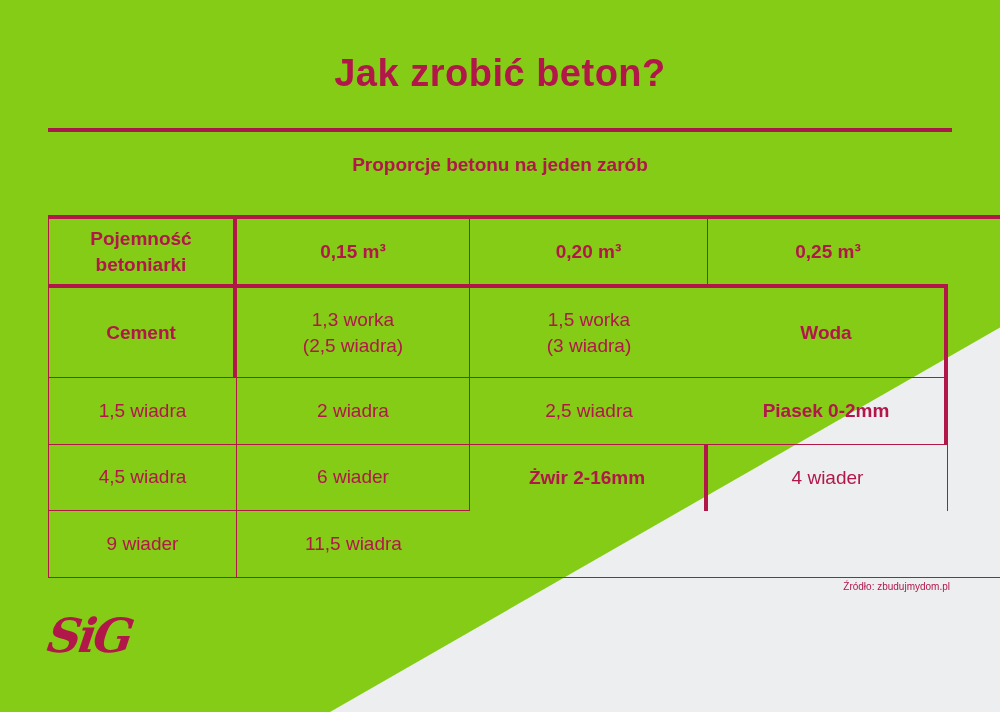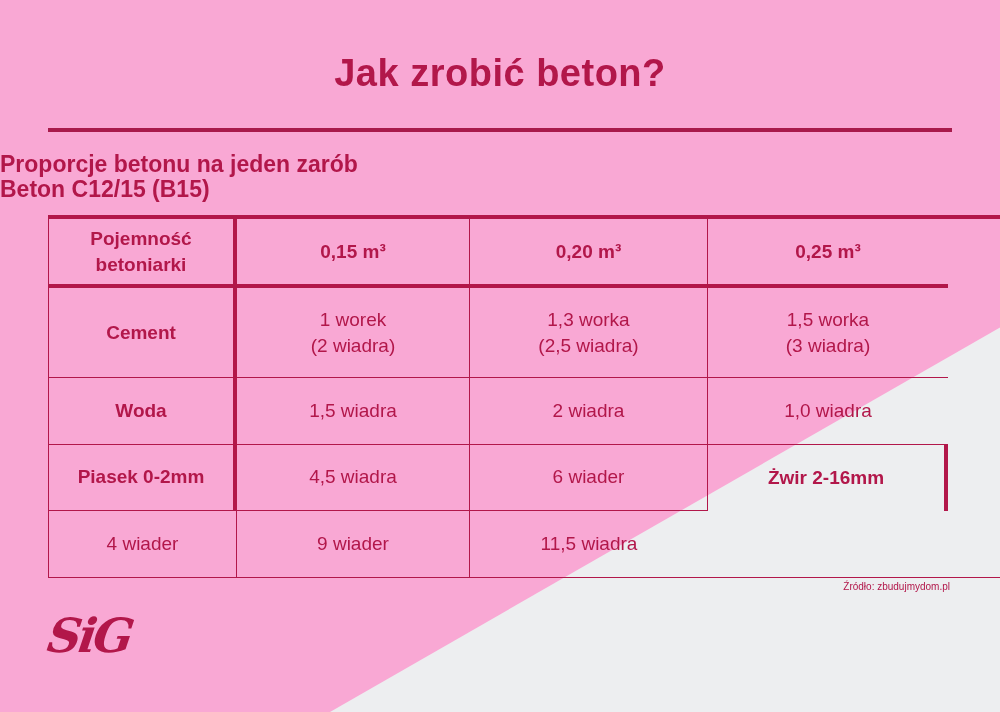--- a/index.html
+++ b/index.html
@@ -1,37 +1,37 @@
 <!DOCTYPE html>
 <html lang="pl"><head>
 <meta charset="utf-8">
 <style>
   html,body { margin:0; padding:0; background:#fff; }
   .canvas {
     position:relative; width:1000px; height:712px;
-    background:#f9a8d4; overflow:hidden;
+    background:#84cc16; overflow:hidden;
     font-family:"Liberation Sans", sans-serif;
     color:#b2174a;
   }
   .bg-triangle {
     position:absolute; inset:0; background:#edeef0;
     clip-path: polygon(100% 46%, 100% 100%, 33% 100%);
   }
   .title {
     position:absolute; top:52px; left:0; right:0;
     text-align:center; font-size:38px; font-weight:bold;
     letter-spacing:0.5px;
   }
   .rule {
     position:absolute; left:48px; top:128px; width:904px; height:4px;
     background:#a81a4b;
   }
   .subtitle {
     position:absolute; top:152px; left:0; right:0;
-    font-size:23px; font-weight:bold; line-height:25px;
+    text-align:center; font-size:19px; font-weight:bold; line-height:25px;
   }
   .ptable {
     position:absolute; left:48px; top:215px; width:978px; height:363px;
     display:grid;
     grid-template-columns:188px 233px 238px 240px;
     grid-template-rows:69px 90px 66.5px 66.5px auto;
     border:1.5px solid #b2174a;
     border-top:4px solid #b2174a;
     box-sizing:border-box;
     background:transparent;
@@ -62,43 +62,40 @@
 <div class="canvas">
 
   <div class="bg-triangle"></div>
 
   <div class="title">Jak zrobić beton?</div>
 
   <div class="rule"></div>
 
   <div class="subtitle">
     <div>Proporcje betonu na jeden zarób</div>
-    <div>Beton C12/15 (B15)</div>
   </div>
 
   <div class="ptable">
 
     <div class="cell c0 hdr">Pojemność
 betoniarki</div>
     <div class="cell c1 hdr">0,15 m³</div>
     <div class="cell c2 hdr">0,20 m³</div>
     <div class="cell c3 hdr">0,25 m³</div>
 
     <div class="cell c0 mid">Cement</div>
-    <div class="cell c1 mid">1 worek
-(2 wiadra)</div>
     <div class="cell c2 mid">1,3 worka
 (2,5 wiadra)</div>
     <div class="cell c3 mid">1,5 worka
 (3 wiadra)</div>
 
     <div class="cell c0 mid">Woda</div>
     <div class="cell c1 mid">1,5 wiadra</div>
     <div class="cell c2 mid">2 wiadra</div>
-    <div class="cell c3 mid">1,0 wiadra</div>
+    <div class="cell c3 mid">2,5 wiadra</div>
 
     <div class="cell c0 mid">Piasek 0-2mm</div>
     <div class="cell c1 mid">4,5 wiadra</div>
     <div class="cell c2 mid">6 wiader</div>
 
     <div class="cell c0">Żwir 2-16mm</div>
     <div class="cell c1">4 wiader</div>
     <div class="cell c2">9 wiader</div>
     <div class="cell c3">11,5 wiadra</div>
   </div>

